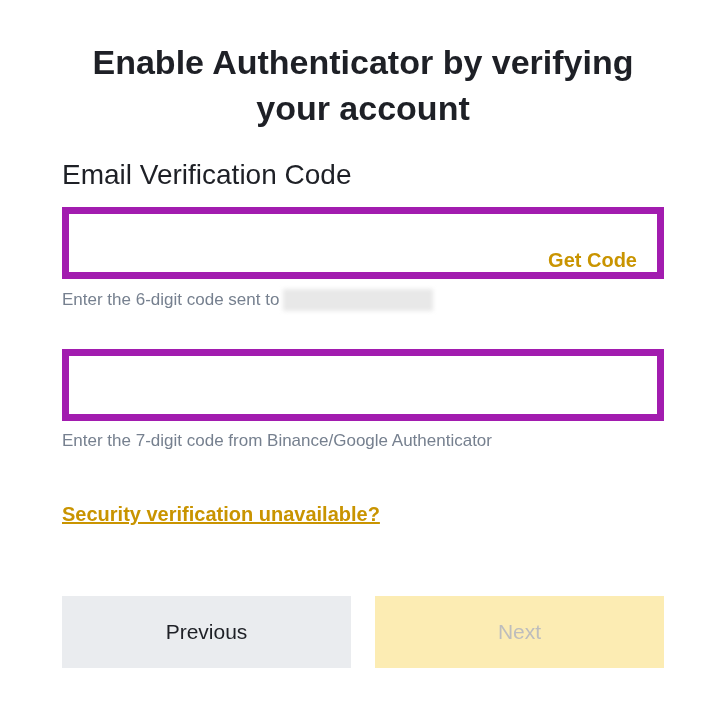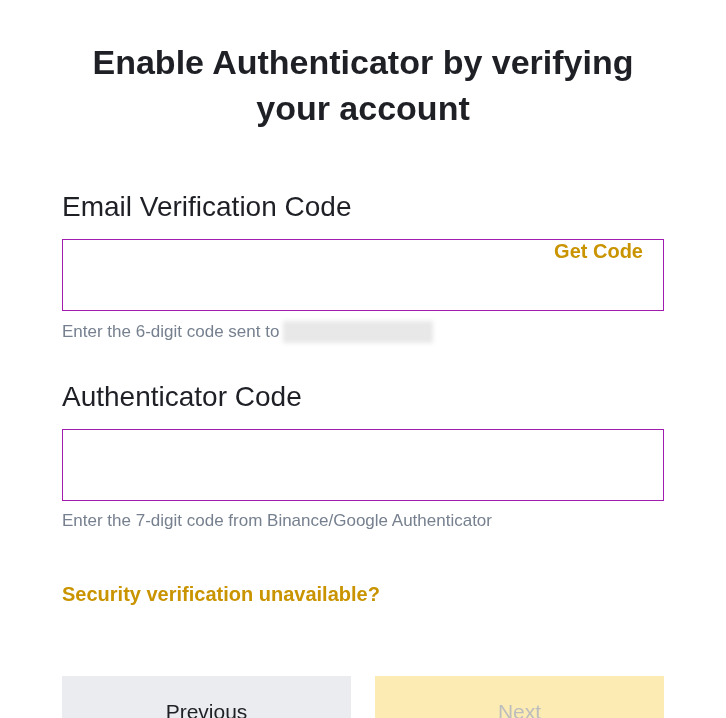--- a/index.html
+++ b/index.html
@@ -13,37 +13,37 @@
       width: 726px;
       height: 718px;
       padding: 40px 62px 0 62px;
     }
     .page-title {
       font-size: 34px;
       font-weight: 700;
       color: #1e2026;
       text-align: center;
       line-height: 1.35;
-      margin-bottom: 59px;
+      margin-bottom: 27px;
     }
     .field-group {
       margin-bottom: 38px;
     }
     .field-label {
       font-size: 28px;
       color: #1e2026;
       font-weight: 400;
       margin-bottom: 16px;
     }
     .input-wrapper {
       position: relative;
-      border: 1px solid #a21caf;
+      border: 7px solid #a21caf;
       height: 72px;
       display: flex;
-      align-items: flex-start;
+      align-items: flex-end;
       padding: 0 20px;
     }
     .text-input {
       flex: 1;
       border: none;
       outline: none;
       font-size: 18px;
       height: 100%;
       background: transparent;
     }
@@ -71,20 +71,21 @@
       margin-left: 4px;
       filter: blur(2px);
     }
     .security-link {
       color: #c99400;
       font-size: 20px;
       font-weight: 600;
       cursor: pointer;
       margin-top: 14px;
       display: inline-block;
+      text-decoration: underline;
     }
     .button-row {
       display: flex;
       gap: 24px;
       margin-top: 70px;
     }
     .btn {
       flex: 1;
       height: 72px;
       border: none;
@@ -115,21 +116,20 @@
     <input type="text" class="text-input" style="">
     <button class="get-code-btn">Get Code</button>
   </div>
   <div class="helper-text">
     <span>Enter the 6-digit code sent to </span>
     <span class="redacted"></span>
   </div>
 </div>
 
 <div class="field-group">
-  <div class="field-label">Authenticator Code</div>
   <div class="input-wrapper">
     <input type="text" class="text-input" style="">
   </div>
   <div class="helper-text">Enter the 7-digit code from Binance/Google Authenticator</div>
 </div>
 
 <a class="security-link">Security verification unavailable?</a>
 
 <div class="button-row">
   <button class="btn btn-previous">Previous</button>

